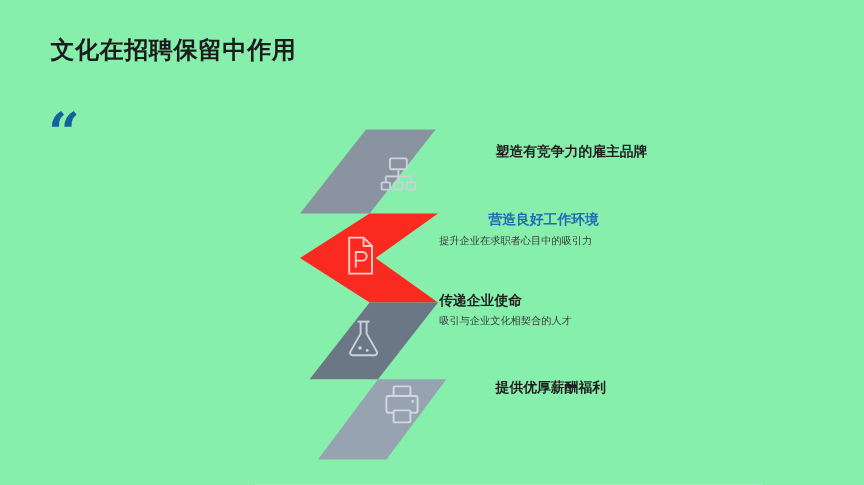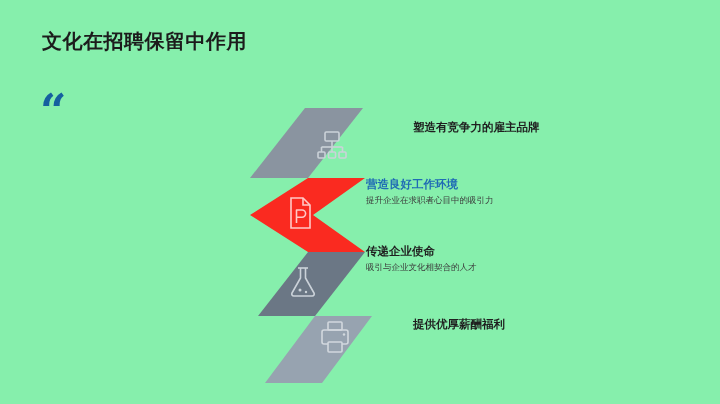--- a/index.html
+++ b/index.html
@@ -91,20 +91,21 @@
   }
   .item .desc {
     font-size: 8.5px;
     color: #3b3b3b;
     line-height: 1.4;
     margin-top: 2px;
     white-space: nowrap;
   }
   .item.accent .heading {
     color: #1F6BB5;
+    margin-left: 41px;
   }
   .item-1 { left: 413px; top: 120px; }
   .item-2 { left: 366px; top: 177px; }
   .item-3 { left: 366px; top: 224px; margin-top: 20px; }
   .item-4 { left: 413px; top: 270px; margin-top: 47px; }
 </style>
 </head>
 <body>
 
 <div class="slide">

